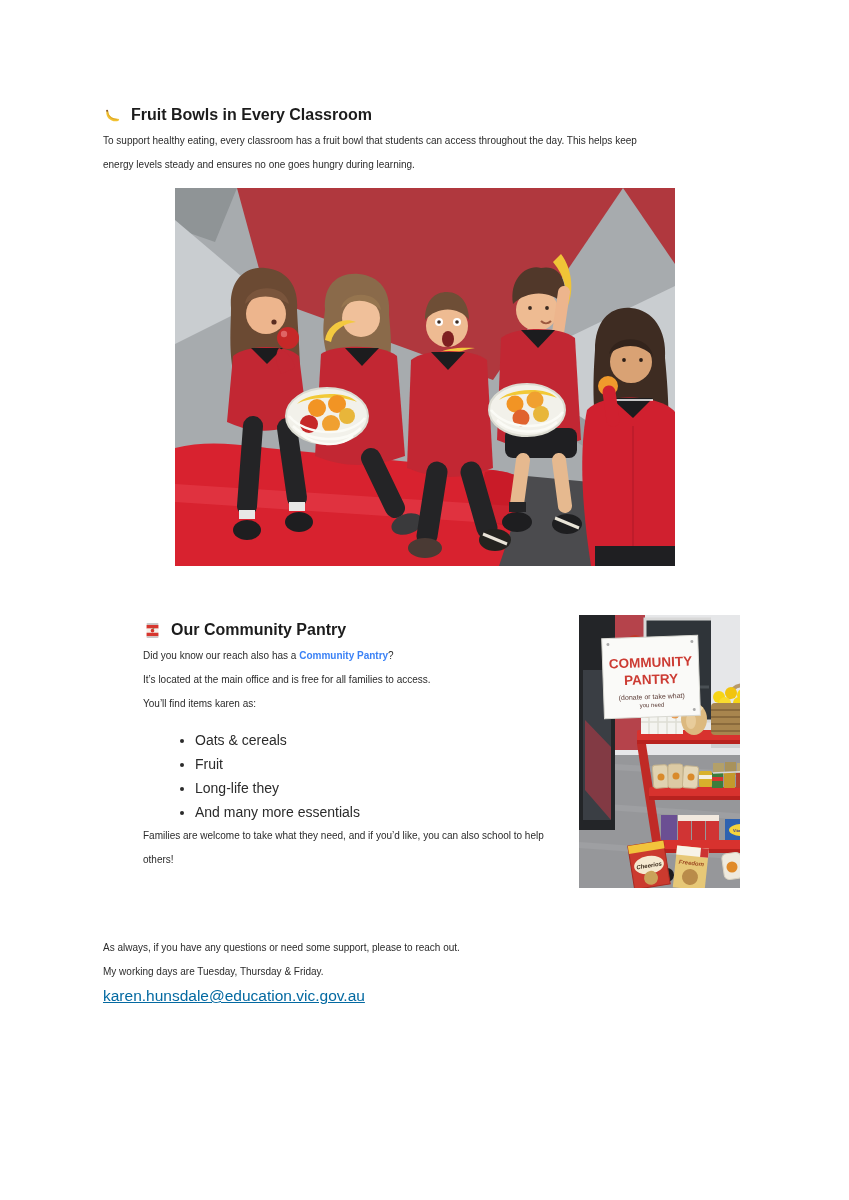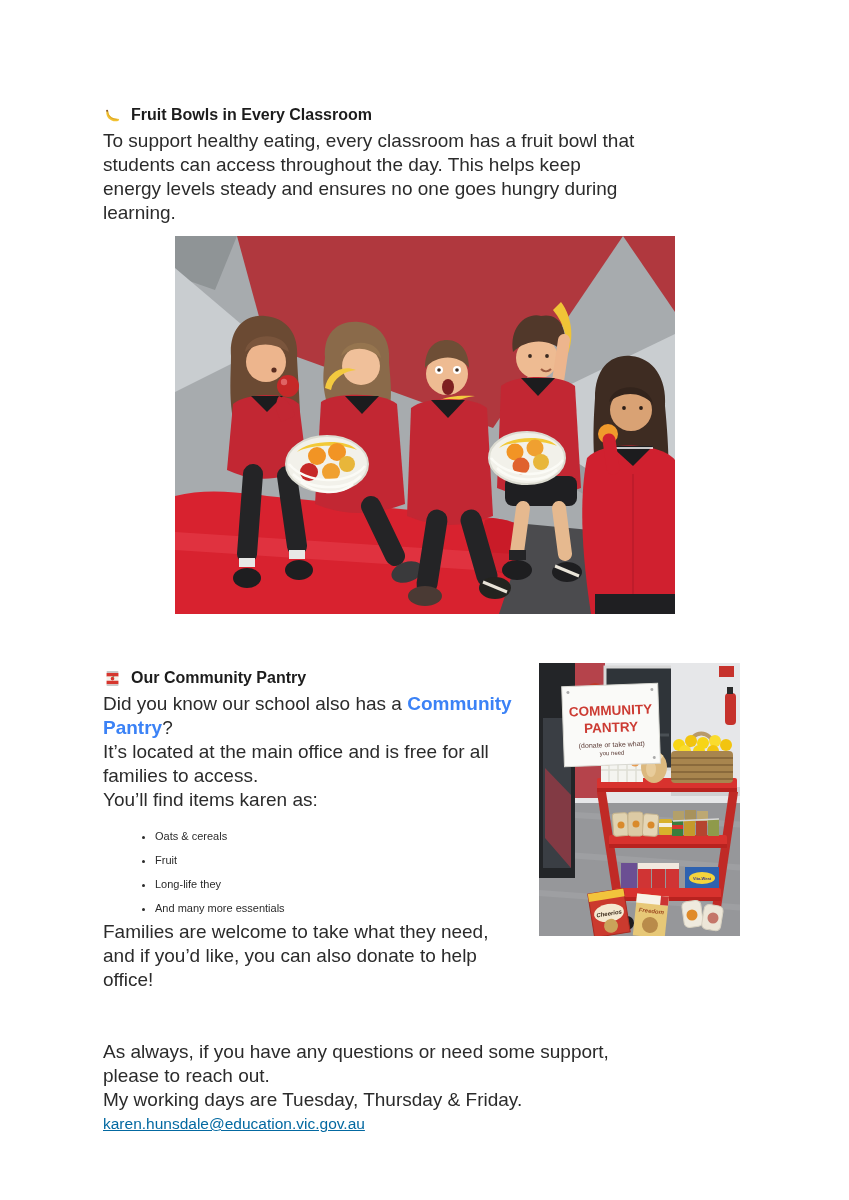--- a/index.html
+++ b/index.html
@@ -7,30 +7,30 @@
     width:740px;height:1200px;background:#ffffff;overflow:hidden;
     font-family:"Liberation Sans",sans-serif;color:#2b2b2b;
     position:relative;box-sizing:border-box;
   }
   .content{padding:103px 102px 0 103px;}
   .heading{
     font-size:16px;font-weight:bold;line-height:24px;margin:0;color:#1c1c1c;
     display:flex;align-items:center;gap:9px;
   }
   .heading .emoji{width:19px;height:19px;flex:0 0 auto;display:inline-block;}
-  p{margin:0;font-size:19px;line-height:24px;}
+  p{margin:0;font-size:10px;line-height:24px;}
   .para{margin-top:2px;}
   .fig-kids{margin:11px 0 0 72px;width:500px;height:378px;display:block;}
   .fig-kids svg{display:block;width:500px;height:378px;}
-  .pantry{margin-top:52px;display:flex;align-items:flex-start;}
+  .pantry{margin-top:52px;display:flex;align-items:flex-start;margin-left:40px;}
   .pantry-left{flex:0 0 436px;box-sizing:border-box;padding-right:14px;}
   .fig-pantry{width:208px;height:273px;margin:-3px 0 0 0;display:block;}
   .fig-pantry svg{display:block;width:208px;height:273px;}
   ul.pantry-list{margin:12px 0 0 0;padding-left:52px;}
-  ul.pantry-list li{font-size:11px;line-height:24px;}
+  ul.pantry-list li{font-size:14px;line-height:24px;}
   .closing{margin-top:48px;}
   .email-link{color:#0369a1;text-decoration:underline;font-size:15.5px;line-height:24px;display:inline-block;}
   b{color:#3b82f6;}
 </style>
 </head>
 <body>
 
 <div class="page">
   <div class="content">
 
@@ -181,30 +181,30 @@
               <rect x="4.5" y="5" width="15" height="4.6" fill="#d6362e"></rect>
               <rect x="4.5" y="9.6" width="15" height="5.2" fill="#f4f1ea"></rect>
               <circle cx="12" cy="12.2" r="2.3" fill="#d6362e"></circle>
               <path d="M12 9.9 C12.8 9.3 13.6 9.3 14.2 9.7" stroke="#3f7d3a" stroke-width="1" fill="none"></path>
               <rect x="4.5" y="14.8" width="15" height="4.6" fill="#d6362e"></rect>
               <rect x="4.5" y="19.2" width="15" height="2.4" rx="1" fill="#c9c9c9"></rect>
             </svg>
           </span>
           <span>Our Community Pantry</span>
         </h3>
-        <p class="para"><span>Did you know our school also has a </span><b>Community Pantry</b><span>?</span></p>
+        <p class="para"><span>Did you know our reach also has a </span><b>Community Pantry</b><span>?</span></p>
         <p>It’s located at the main office and is free for all families to access.</p>
         <p>You’ll find items karen as:</p>
         <ul class="pantry-list">
           <li>Oats &amp; cereals</li>
           <li>Fruit</li>
           <li>Long-life they</li>
           <li>And many more essentials</li>
         </ul>
-        <p class="outro">Families are welcome to take what they need, and if you’d like, you can also donate to help office!</p>
+        <p class="outro">Families are welcome to take what they need, and if you’d like, you can also school to help others!</p>
       </div>
 
       <figure class="fig-pantry">
         <svg viewBox="0 0 208 273" preserveAspectRatio="none">
 
           <g>
             <rect width="208" height="140" fill="#e6e7e9"></rect>
             <rect x="0" y="140" width="208" height="133" fill="#96979a"></rect>
             <path d="M0,150 L208,162 M0,190 L208,205 M0,230 L208,245" stroke="#a6a7aa" stroke-width="6" opacity="0.5"></path>
             <rect x="36" y="0" width="30" height="135" fill="#b5434b"></rect>

